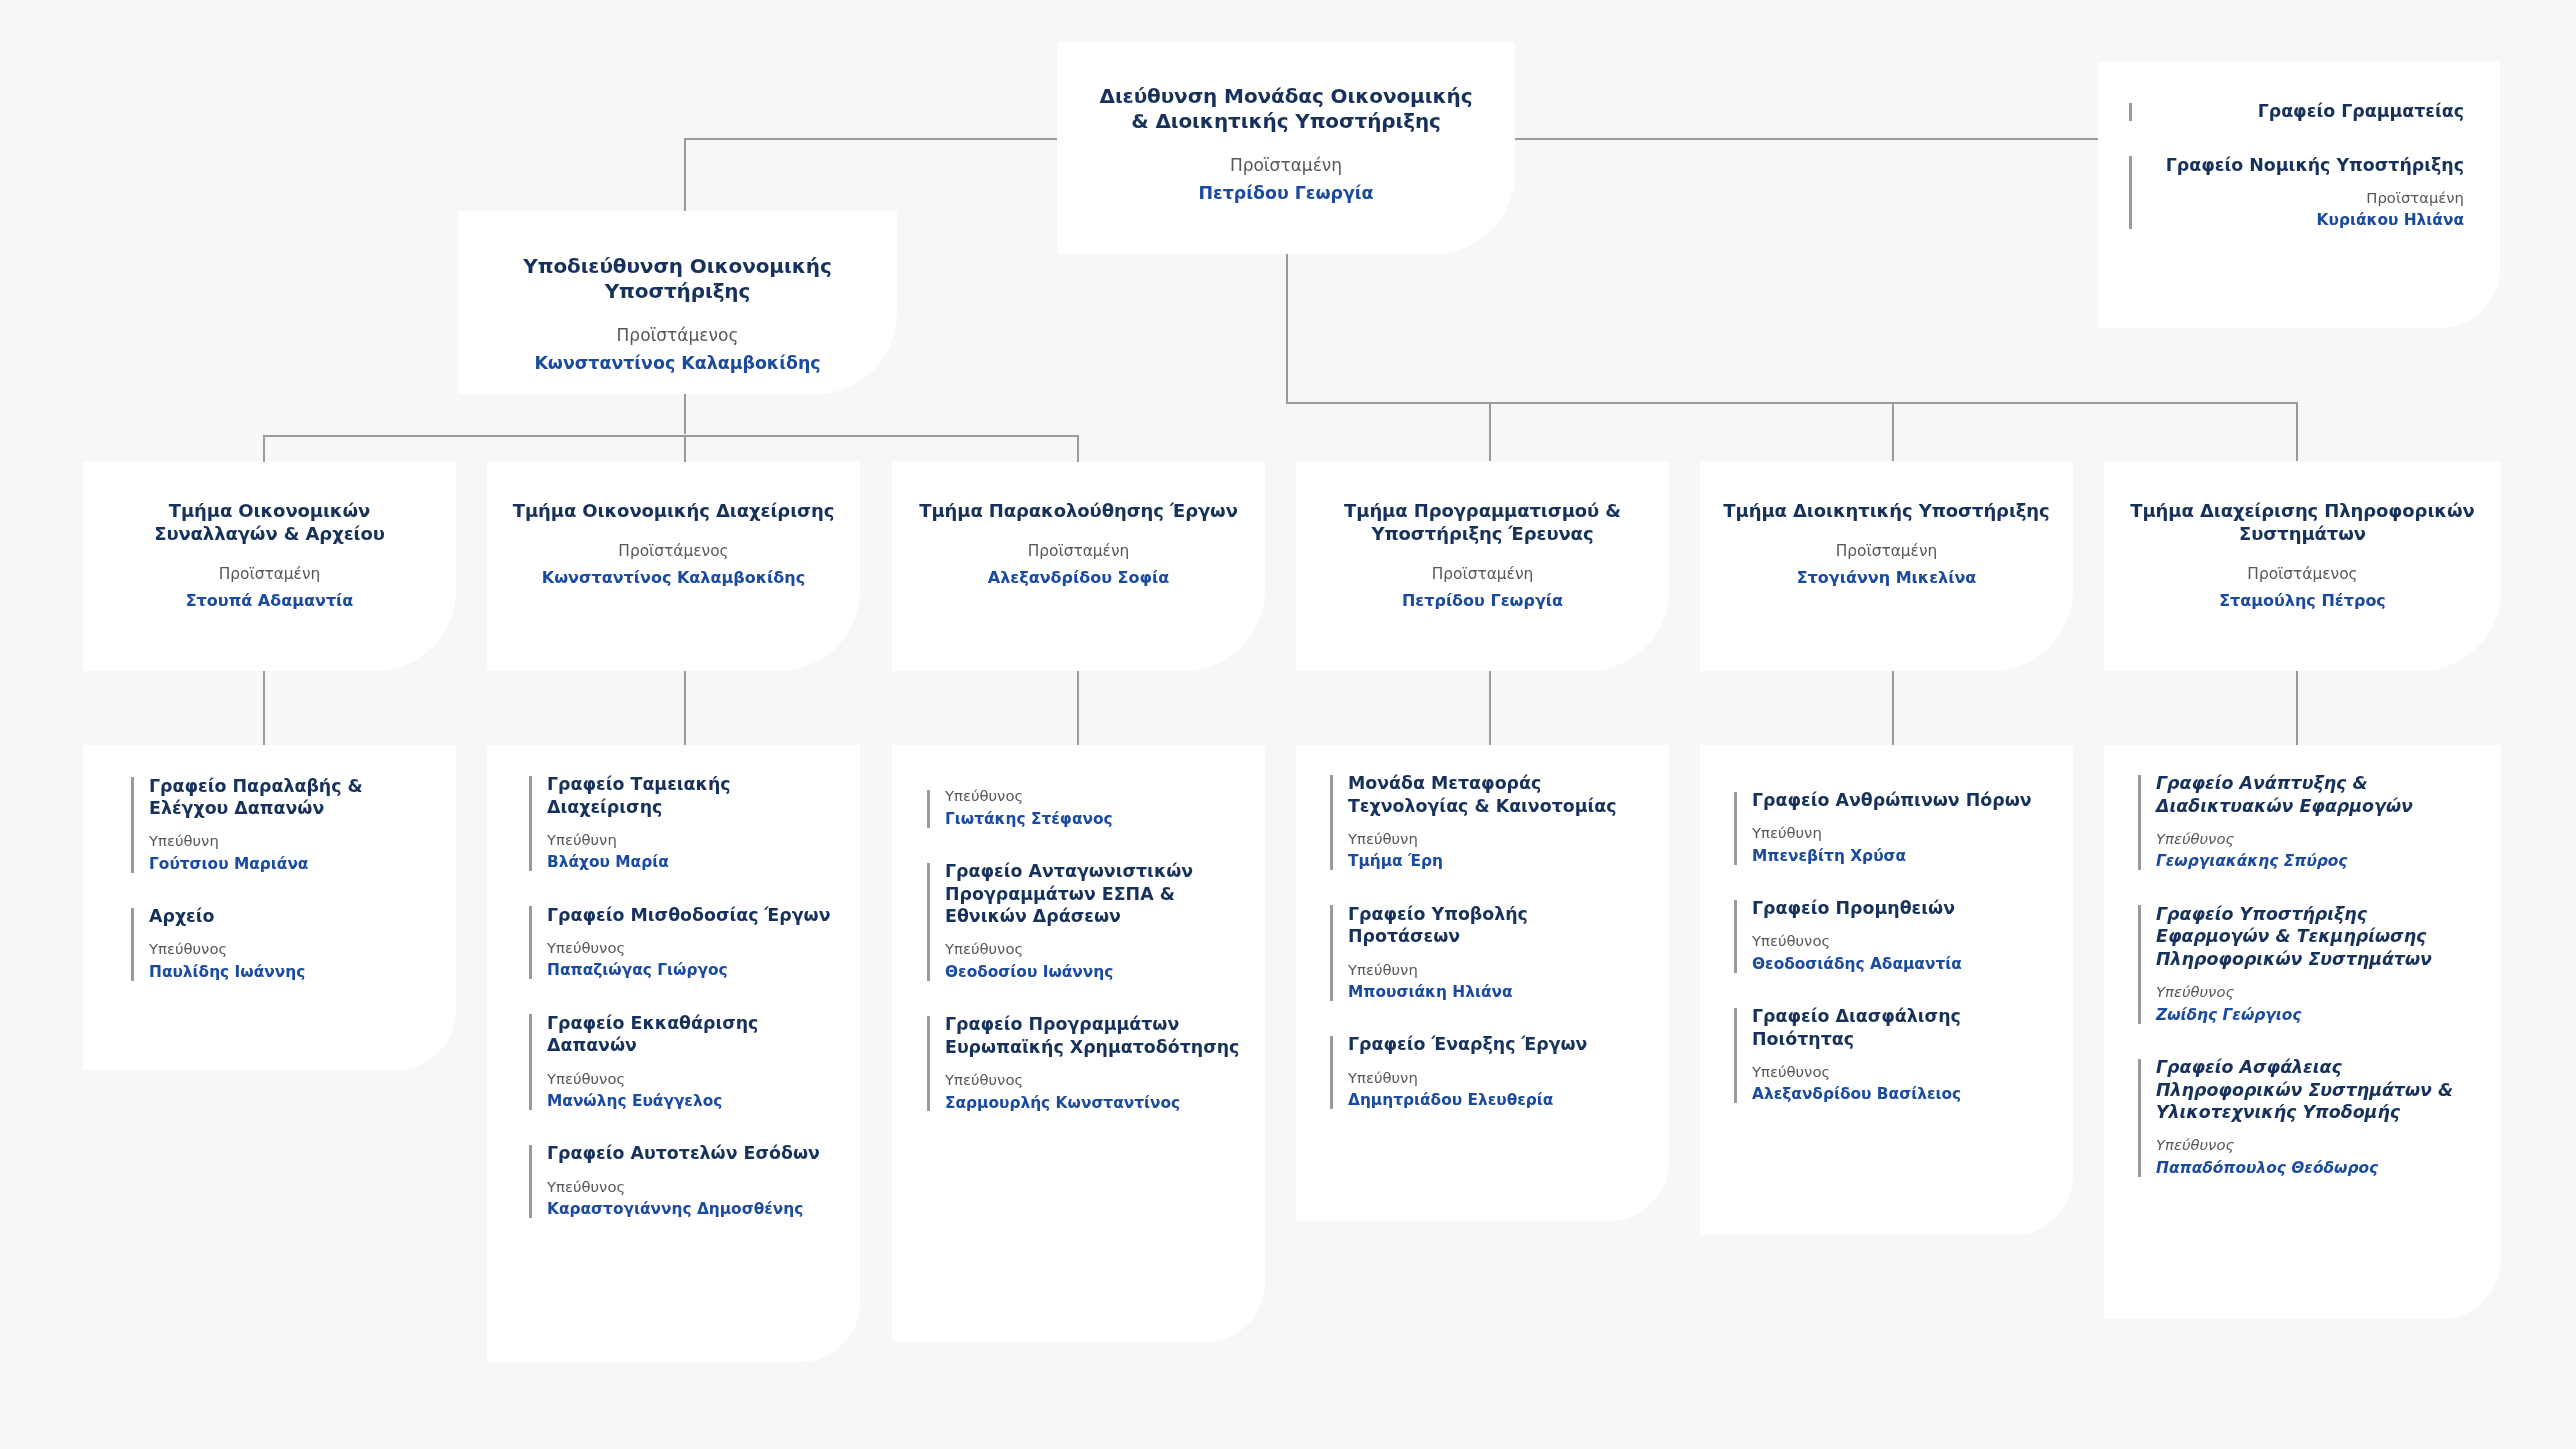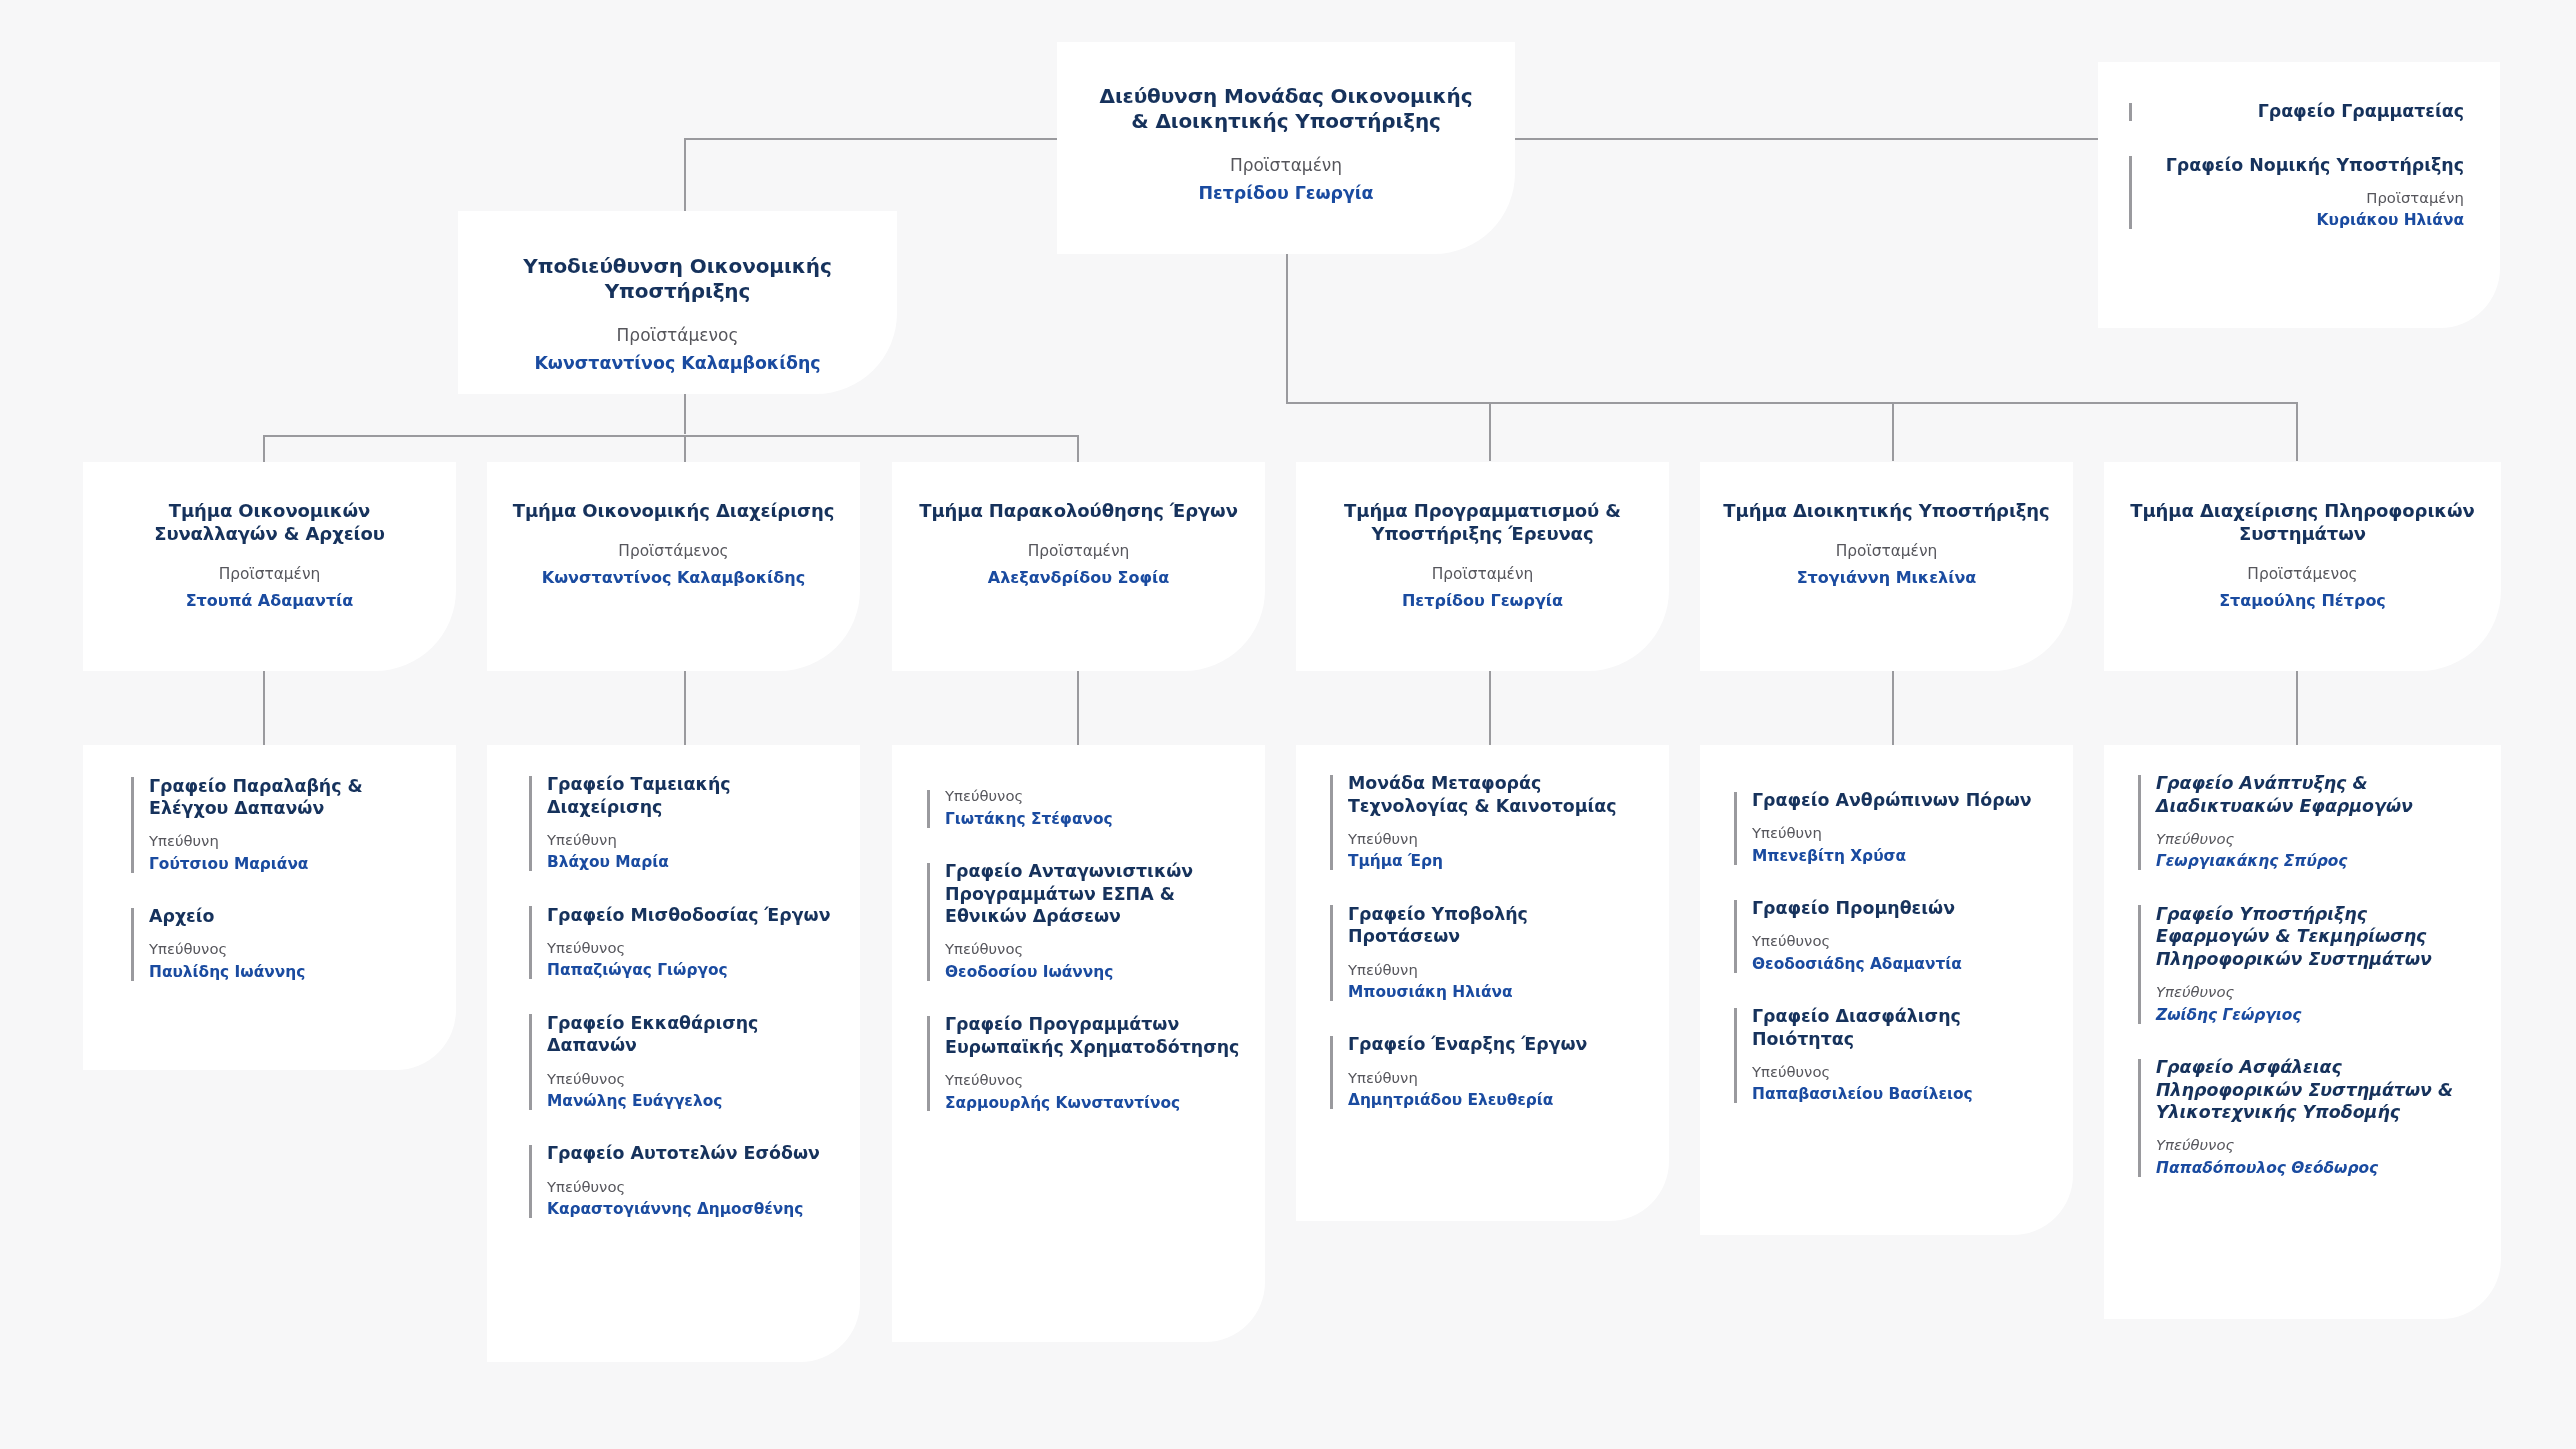--- a/index.html
+++ b/index.html
@@ -268,21 +268,21 @@
         <div class="item-person">Μπενεβίτη Χρύσα</div>
       </div>
       <div class="item">
         <div class="item-title">Γραφείο Προμηθειών</div>
         <div class="item-role">Υπεύθυνος</div>
         <div class="item-person">Θεοδοσιάδης Αδαμαντία</div>
       </div>
       <div class="item">
         <div class="item-title">Γραφείο Διασφάλισης Ποιότητας</div>
         <div class="item-role">Υπεύθυνος</div>
-        <div class="item-person">Παπαβασιλείου Βασίλειος</div>
+        <div class="item-person">Αλεξανδρίδου Βασίλειος</div>
       </div>
     </div>
   </div>
 
   <div class="card sm-radius" style="left:2104px; top:745px; width:397px; height:574px;">
     <div class="items" style="left:34px; top:27px; width:335px;font-style:italic;">
       <div class="item">
         <div class="item-title">Γραφείο Ανάπτυξης &amp; Διαδικτυακών Εφαρμογών</div>
         <div class="item-role">Υπεύθυνος</div>
         <div class="item-person">Γεωργιακάκης Σπύρος</div>

